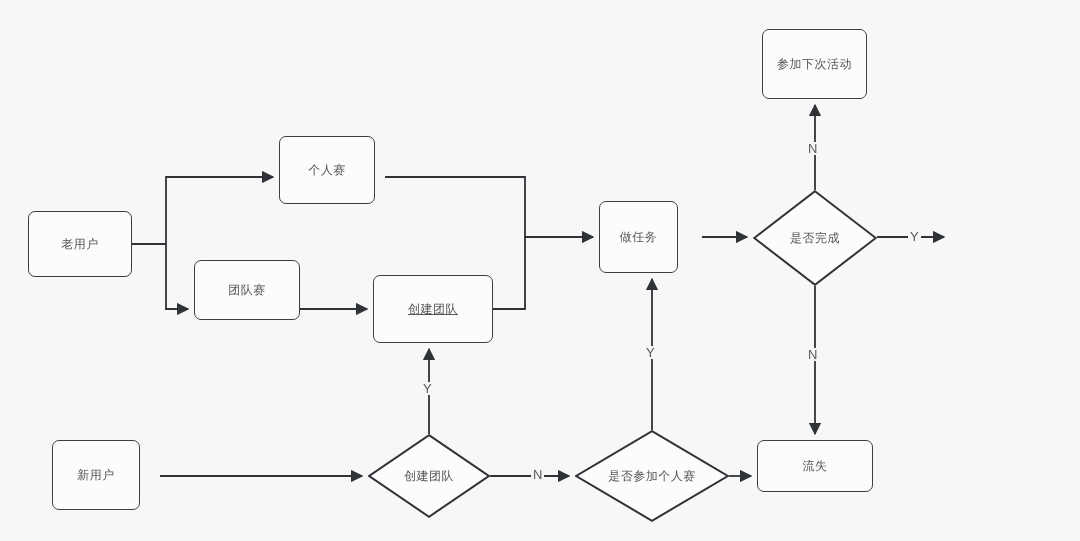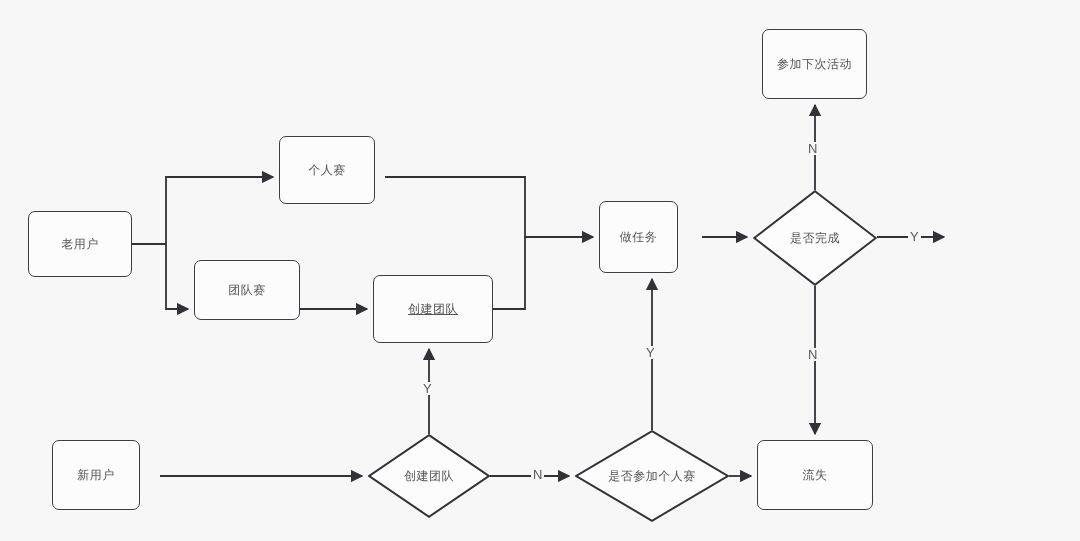--- a/index.html
+++ b/index.html
@@ -127,21 +127,21 @@
 
   <div class="node box" style="left:599px;top:201px;width:79px;height:72px;">
     <span>做任务</span>
   </div>
 
   <div class="node box" style="left:762px;top:29px;width:105px;height:70px;">
     <span>参加下次活动</span>
   </div>
 
 
-  <div class="node box" style="left:757px;top:440px;width:116px;height:70px;">
+  <div class="node box" style="left:757px;top:440px;width:116px;height:52px;">
     <span>流失</span>
   </div>
 
   <div class="node box" style="left:52px;top:440px;width:88px;height:70px;">
     <span>新用户</span>
   </div>
 
   <div class="node diamond" style="left:753px;top:190px;width:124px;height:96px;">
     <svg class="dia-svg" viewBox="0 0 124 96" preserveAspectRatio="none">
       <polygon points="62,1.2 122.8,48 62,94.8 1.2,48" fill="#fcfcfc" stroke="#2f3237" stroke-width="2" vector-effect="non-scaling-stroke"></polygon>

